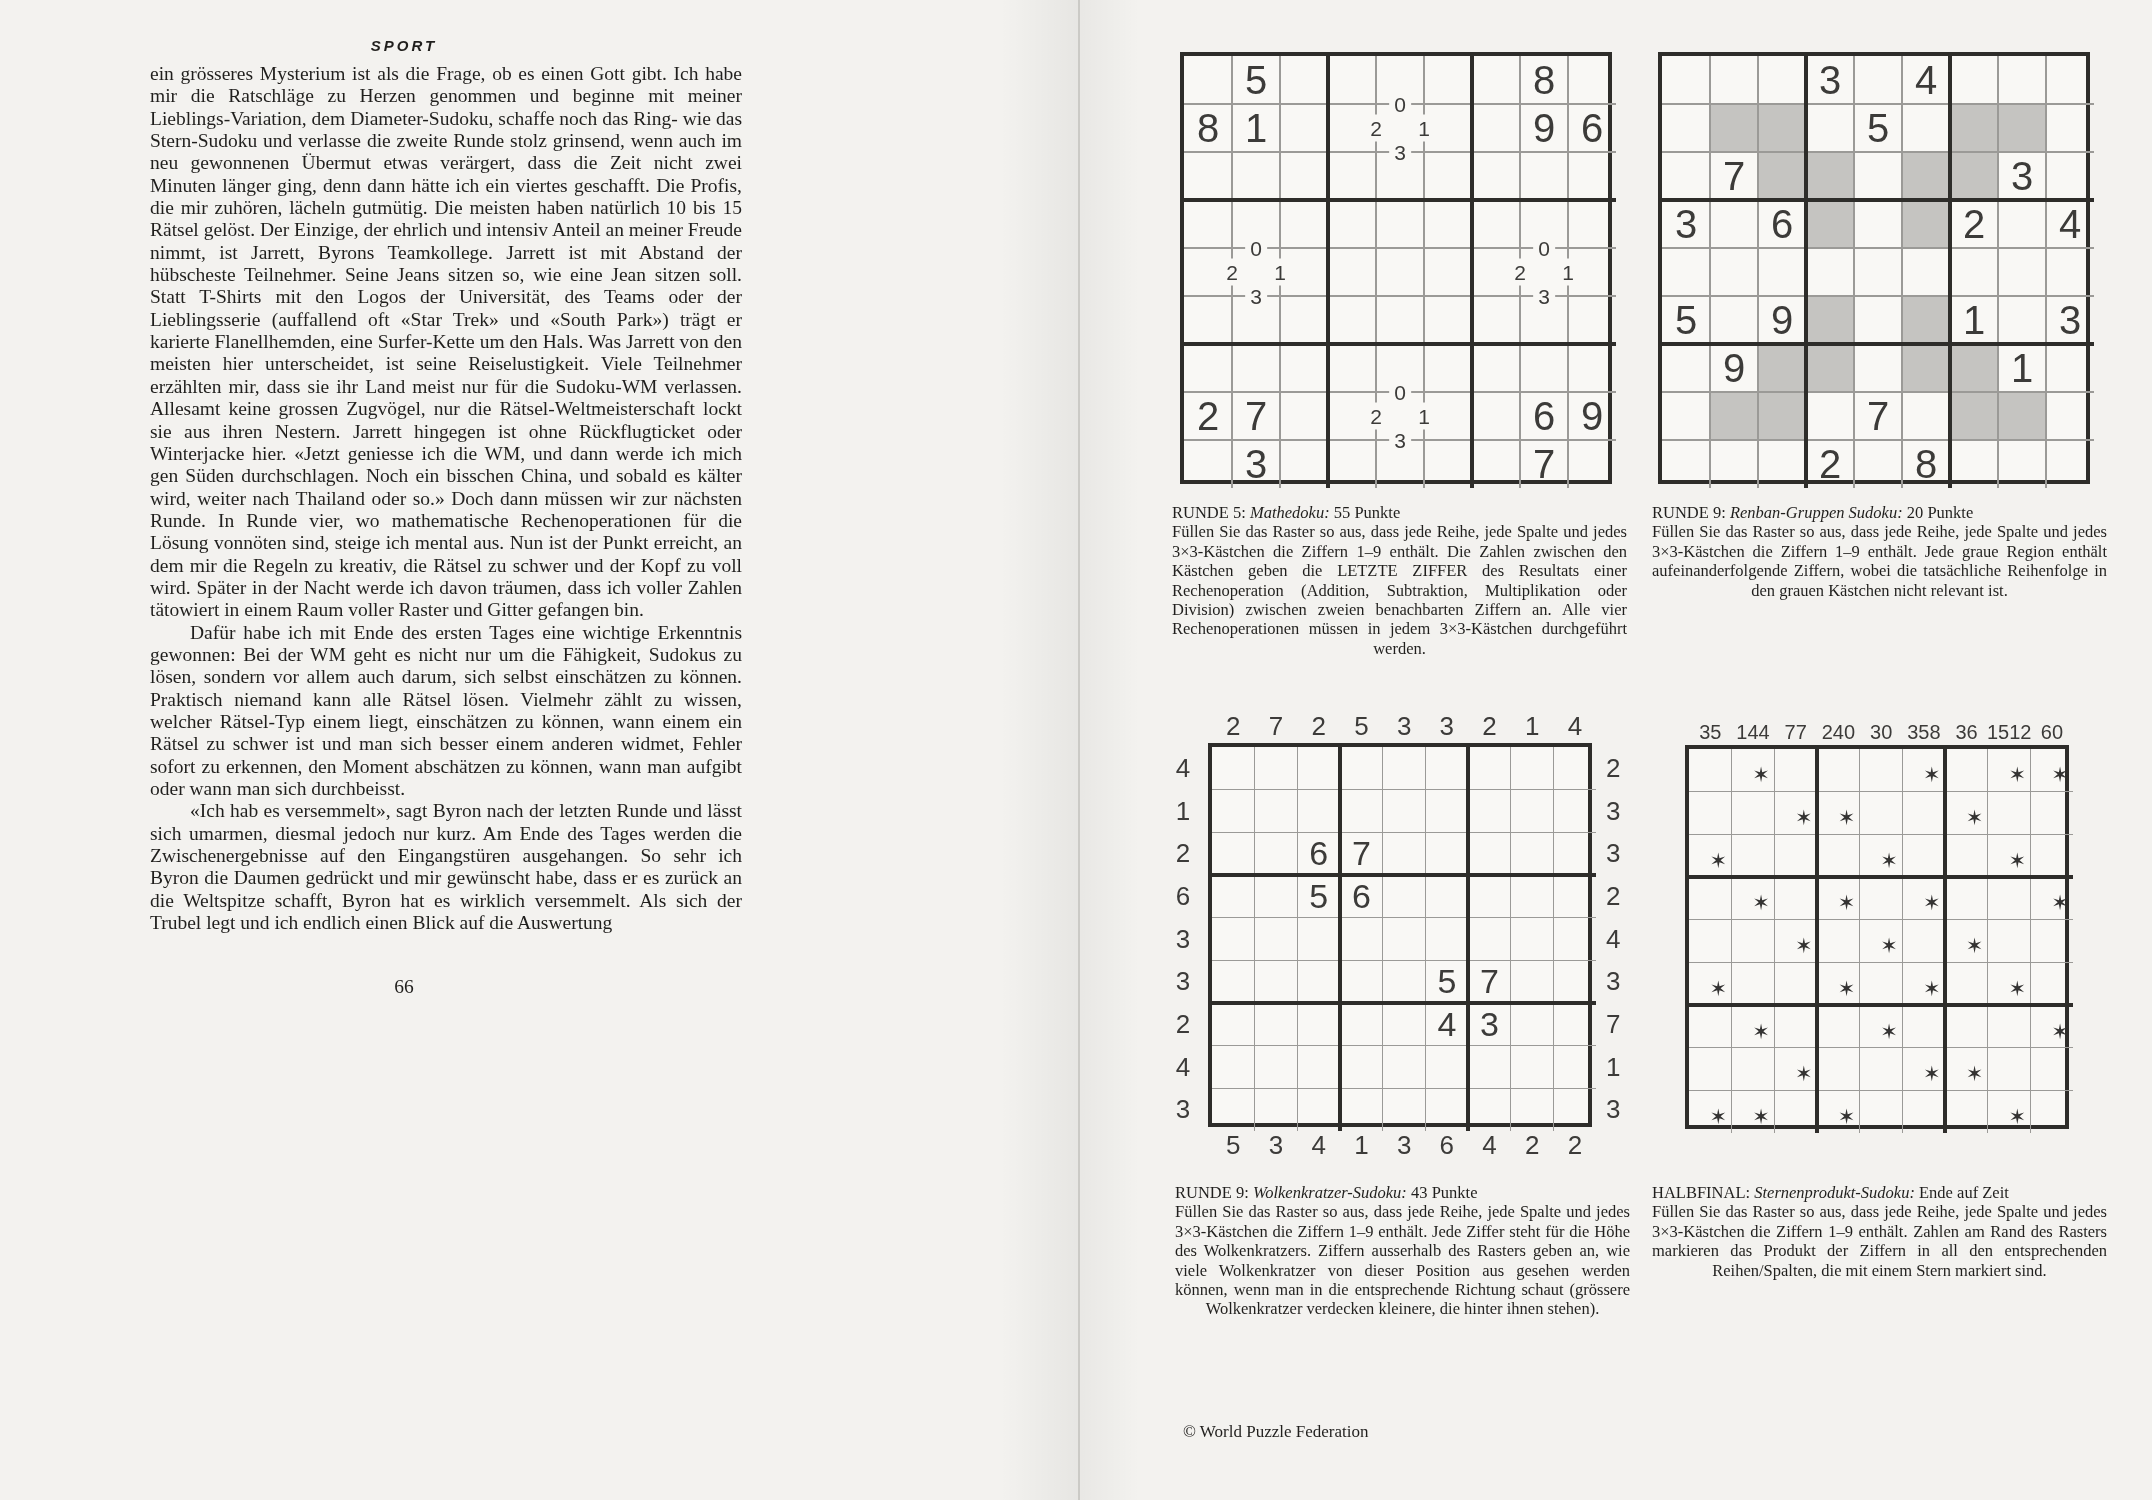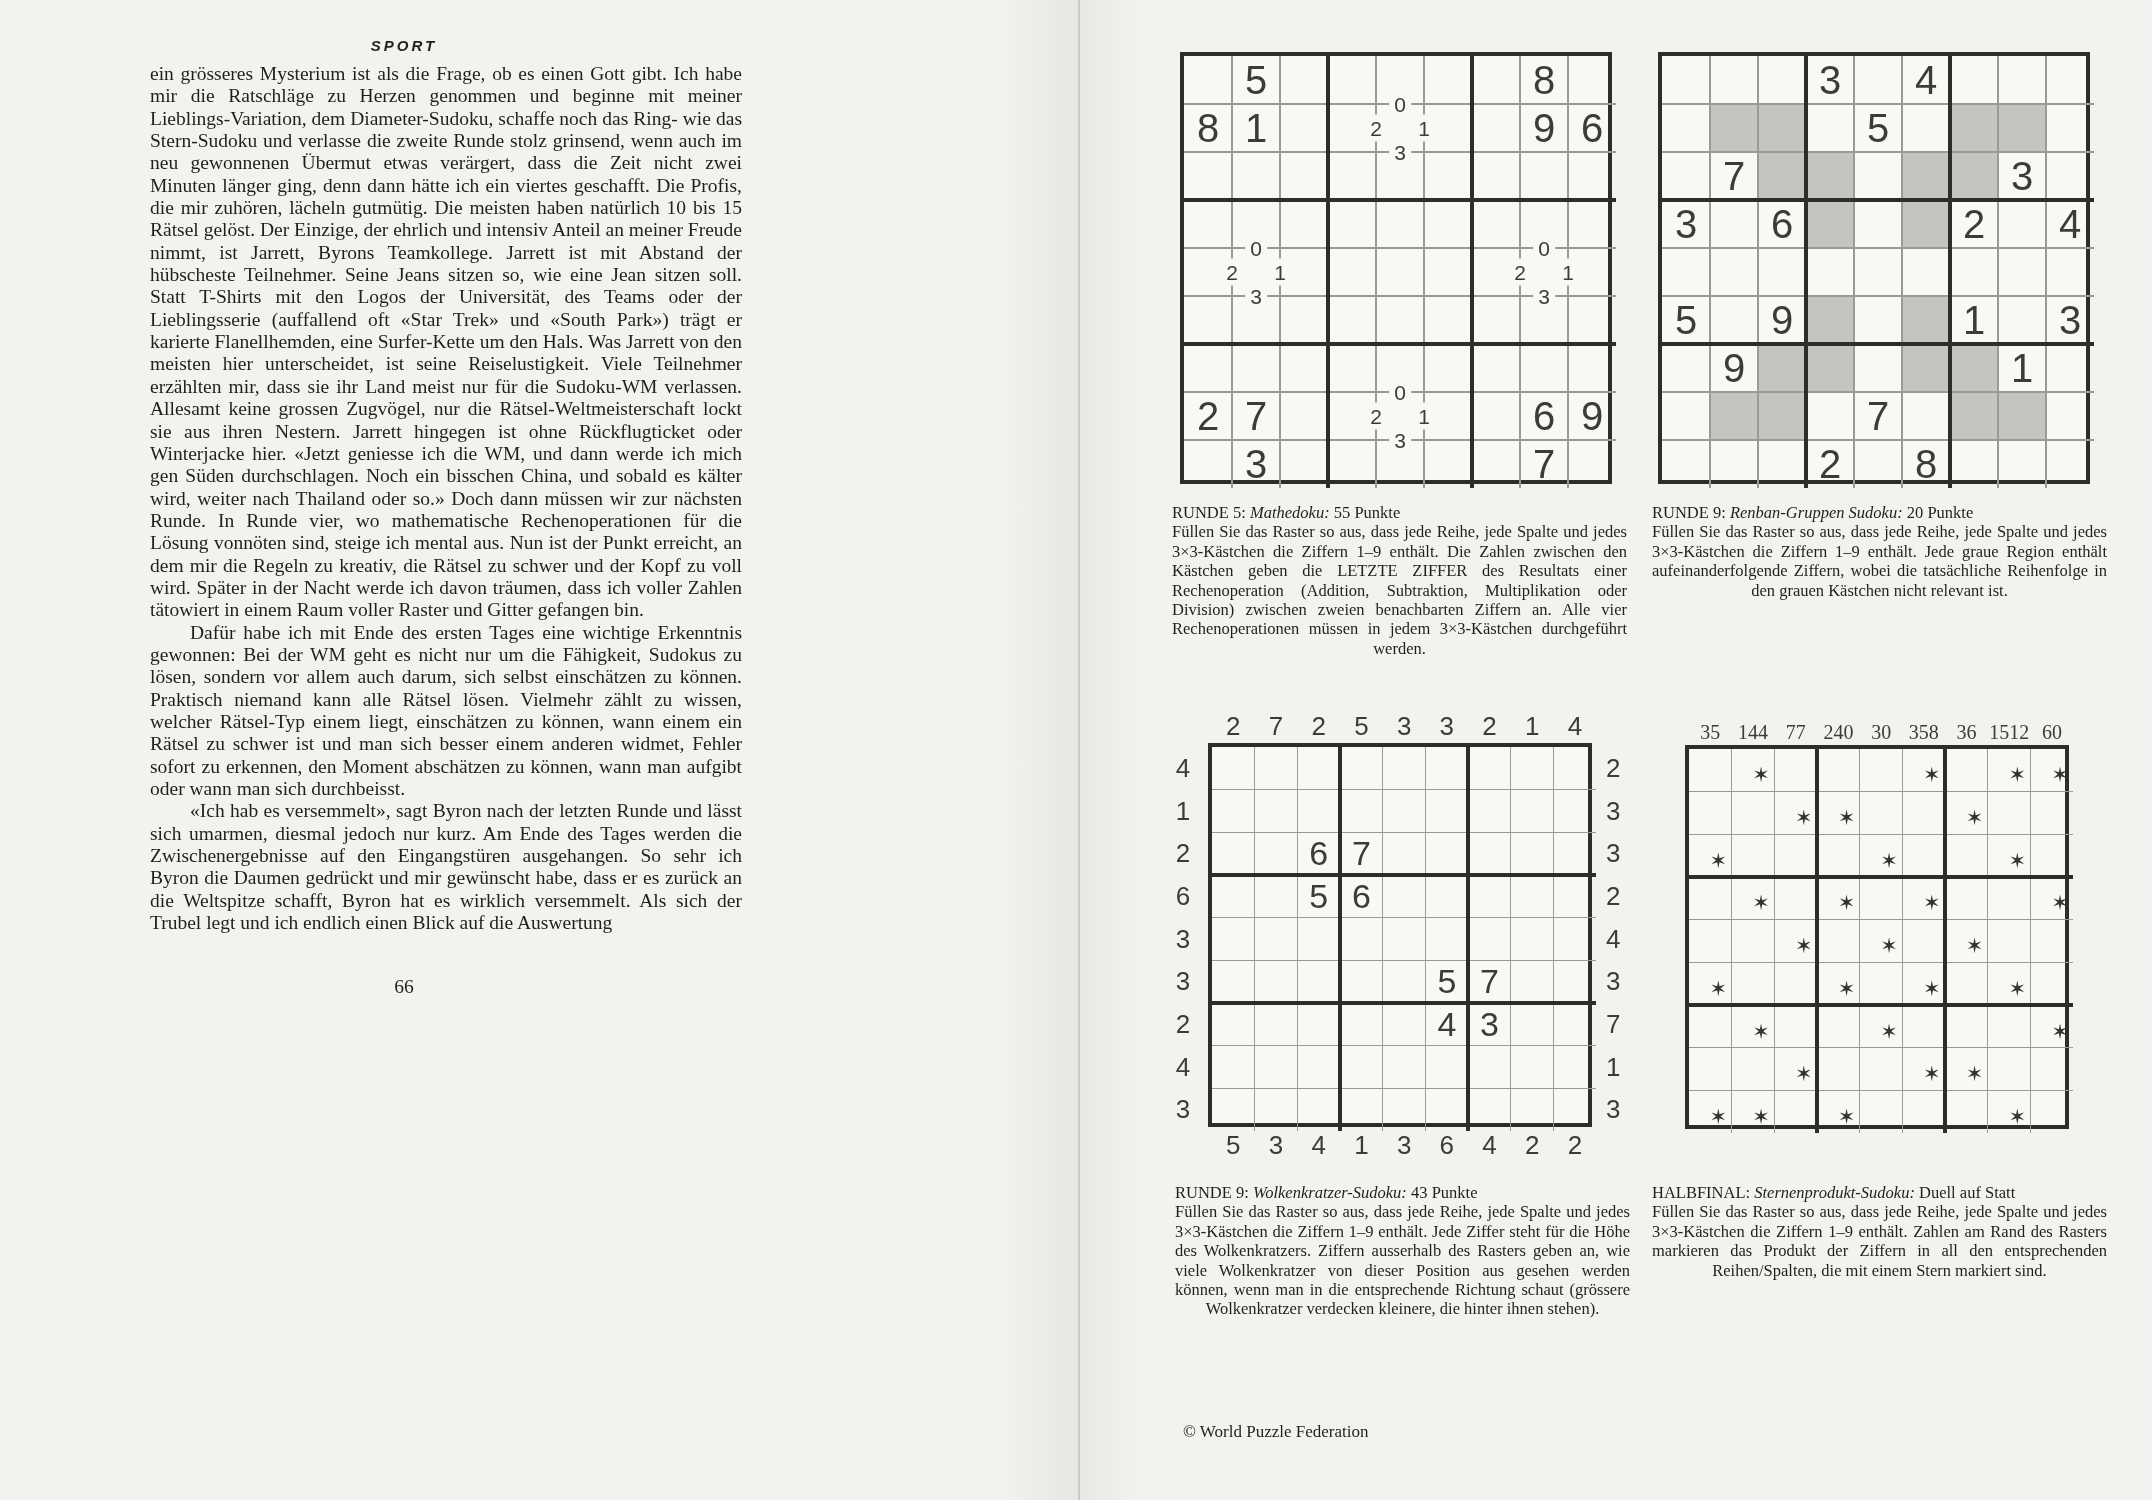--- a/index.html
+++ b/index.html
@@ -35,21 +35,21 @@
   .sgrid .given{position:absolute;display:flex;align-items:center;justify-content:center;
     font-family:"Liberation Sans",sans-serif;color:var(--digit);z-index:3;}
   .sgrid .op-clue{position:absolute;transform:translate(-50%,-50%);
     font-family:"Liberation Sans",sans-serif;font-size:21px;color:var(--digit);
     background:var(--cell);padding:0 5px;z-index:4;line-height:1;}
   .sgrid .op-clue.vside{padding:3px 3px;}
   .sgrid .star{position:absolute;transform:translate(-50%,-50%);
     font-family:"DejaVu Sans",sans-serif;font-size:21px;color:#343332;z-index:3;line-height:1;}
   .sgrid .edge{position:absolute;font-family:"Liberation Sans",sans-serif;color:var(--digit);
     display:flex;align-items:center;justify-content:center;font-size:26px;}
-  .sgrid .edge.prod{font-size:20px;font-family:Liberation Serif, serif;}
+  .sgrid .edge.prod{font-size:20px;}
 
   
   .caption{position:absolute;width:455px;font-size:16.5px;line-height:19.4px;}
   .cap-title{}
   .cap-title .it{font-style:italic;}
   .cap-body{text-align:justify;text-align-last:center;}
   .credit{position:absolute;left:1183px;top:1422px;font-size:17px;}
 </style>
 </head>
 <body>
@@ -317,19 +317,19 @@
       <span class="it">Wolkenkratzer-Sudoku:</span>
       <span>43 Punkte</span>
     </div>
     <div class="cap-body">Füllen Sie das Raster so aus, dass jede Reihe, jede Spalte und jedes 3×3-Kästchen die Ziffern 1–9 enthält. Jede Ziffer steht für die Höhe des Wolkenkratzers. Ziffern ausserhalb des Rasters geben an, wie viele Wolkenkratzer von dieser Position aus gesehen werden können, wenn man in die entsprechende Richtung schaut (grössere Wolkenkratzer verdecken kleinere, die hinter ihnen stehen).</div>
   </div>
 
   <div class="caption" style="left:1652px;top:1183px;">
     <div class="cap-title">
       <span>HALBFINAL:</span>
       <span class="it">Sternenprodukt-Sudoku:</span>
-      <span>Duell auf Statt</span>
+      <span>Ende auf Zeit</span>
     </div>
     <div class="cap-body">Füllen Sie das Raster so aus, dass jede Reihe, jede Spalte und jedes 3×3-Kästchen die Ziffern 1–9 enthält. Zahlen am Rand des Rasters markieren das Produkt der Ziffern in all den entsprechenden Reihen/Spalten, die mit einem Stern markiert sind.</div>
   </div>
 
   <div class="credit">© World Puzzle Federation</div>
 </div>
 
 </body></html>

